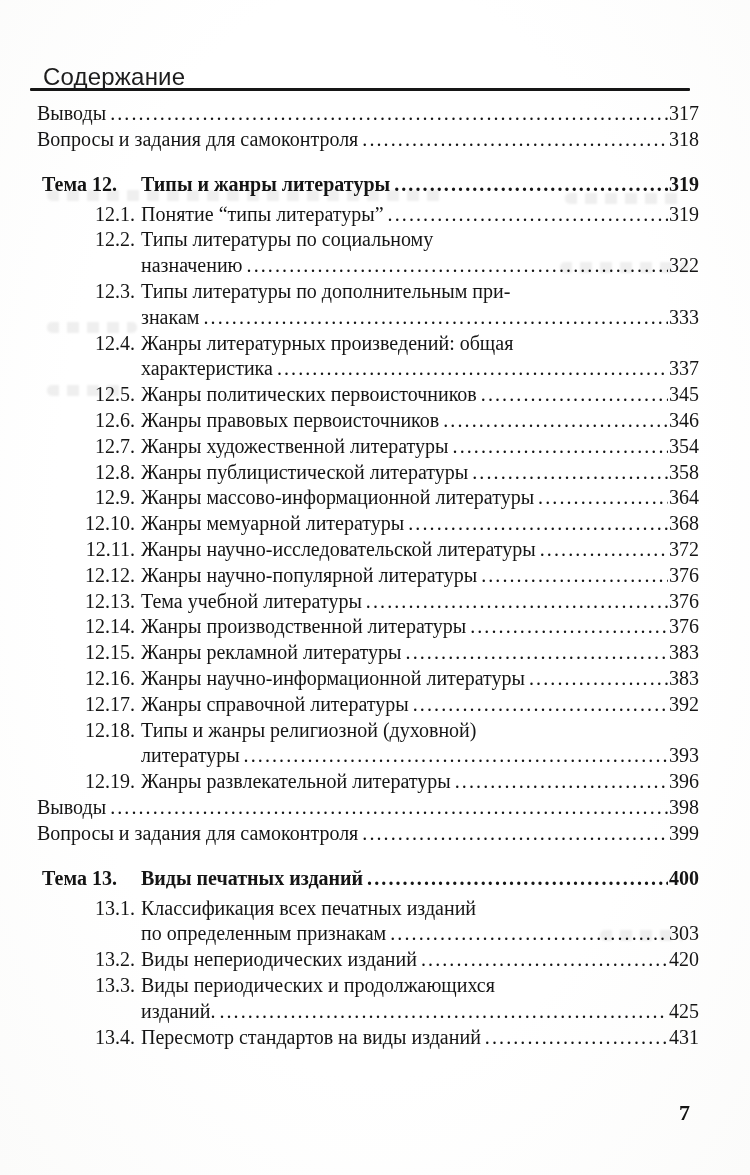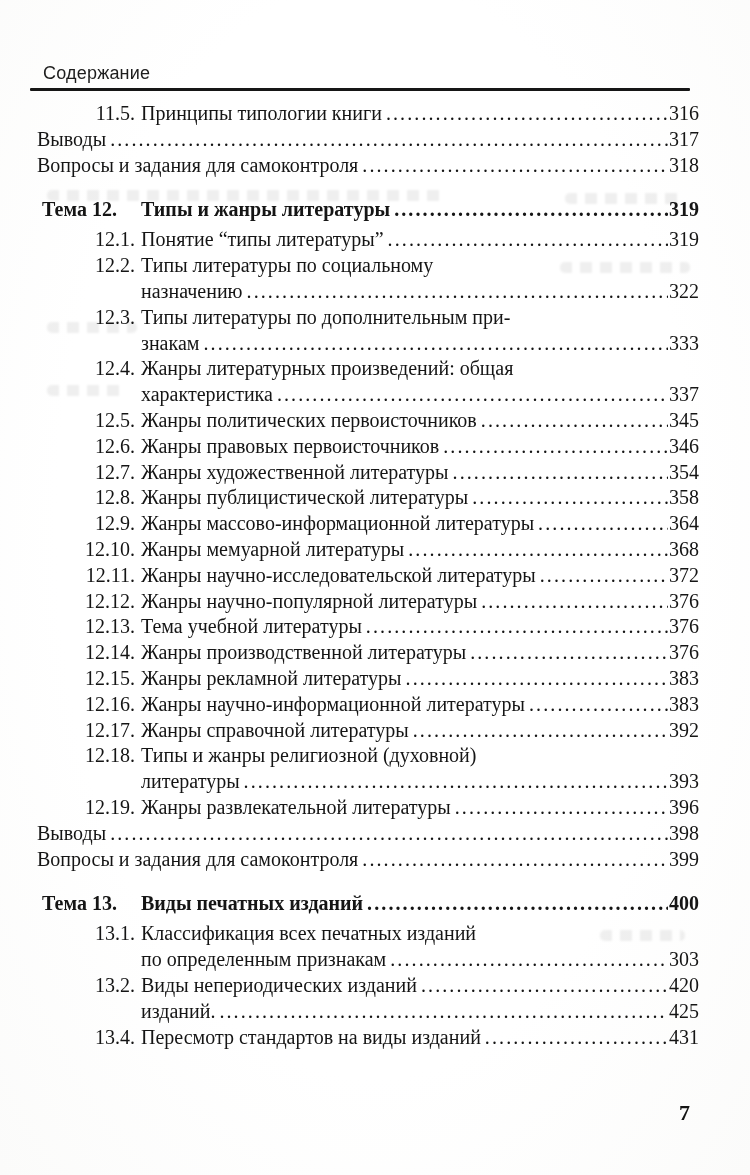--- a/index.html
+++ b/index.html
@@ -21,21 +21,21 @@
     position: absolute;
     inset: 0;
     background: radial-gradient(ellipse at 50% 45%, #ffffff 60%, #fbfbfa 100%);
   }
   
   .running-header {
     position: absolute;
     left: 43px;
     top: 63px;
     font-family: "Liberation Sans", sans-serif;
-    font-size: 18px;
+    font-size: 24px;
     letter-spacing: 0.2px;
     color: #1d1d1d;
   }
   .header-rule {
     position: absolute;
     left: 30px;
     top: 88px;
     width: 660px;
     height: 3px;
     background: #161616;
@@ -129,26 +129,20 @@
 <div class="artifact a3"></div>
 <div class="artifact a4"></div>
 <div class="artifact a5"></div>
 <div class="artifact a6"></div>
 
 <div class="running-header">Содержание</div>
 
 <div class="header-rule"></div>
 
 <div class="toc">
-    <div class="row sub">
-      <span class="num">11.5.</span>
-      <span class="text">Принципы типологии книги</span>
-      <span class="leader"></span>
-      <span class="page-num">316</span>
-    </div>
     <div class="row flush">
       <span class="text">Выводы</span>
       <span class="leader"></span>
       <span class="page-num">317</span>
     </div>
     <div class="row flush">
       <span class="text">Вопросы и задания для самоконтроля</span>
       <span class="leader"></span>
       <span class="page-num">318</span>
     </div>
@@ -308,20 +302,24 @@
       <span class="text">по определенным признакам</span>
       <span class="leader"></span>
       <span class="page-num">303</span>
     </div>
     <div class="row sub">
       <span class="num">13.2.</span>
       <span class="text">Виды непериодических изданий</span>
       <span class="leader"></span>
       <span class="page-num">420</span>
     </div>
+    <div class="row sub">
+      <span class="num">13.3.</span>
+      <span class="text">Виды периодических и продолжающихся</span>
+    </div>
     <div class="row cont">
       <span class="text">изданий.</span>
       <span class="leader"></span>
       <span class="page-num">425</span>
     </div>
     <div class="row sub">
       <span class="num">13.4.</span>
       <span class="text">Пересмотр стандартов на виды изданий</span>
       <span class="leader"></span>
       <span class="page-num">431</span>

